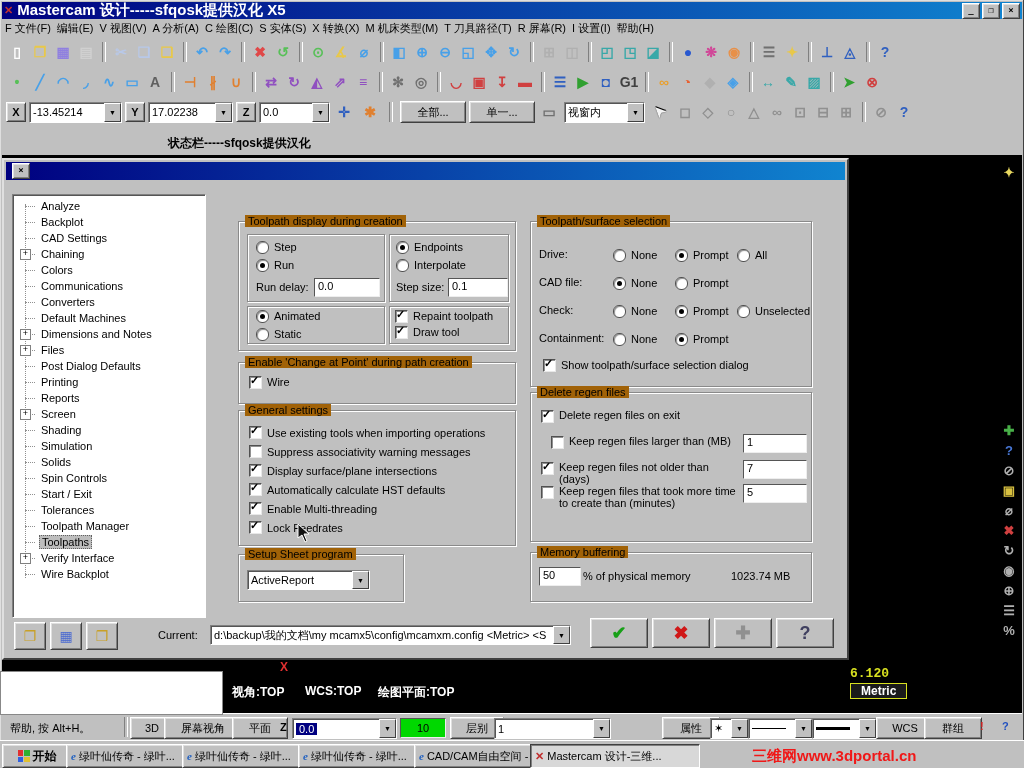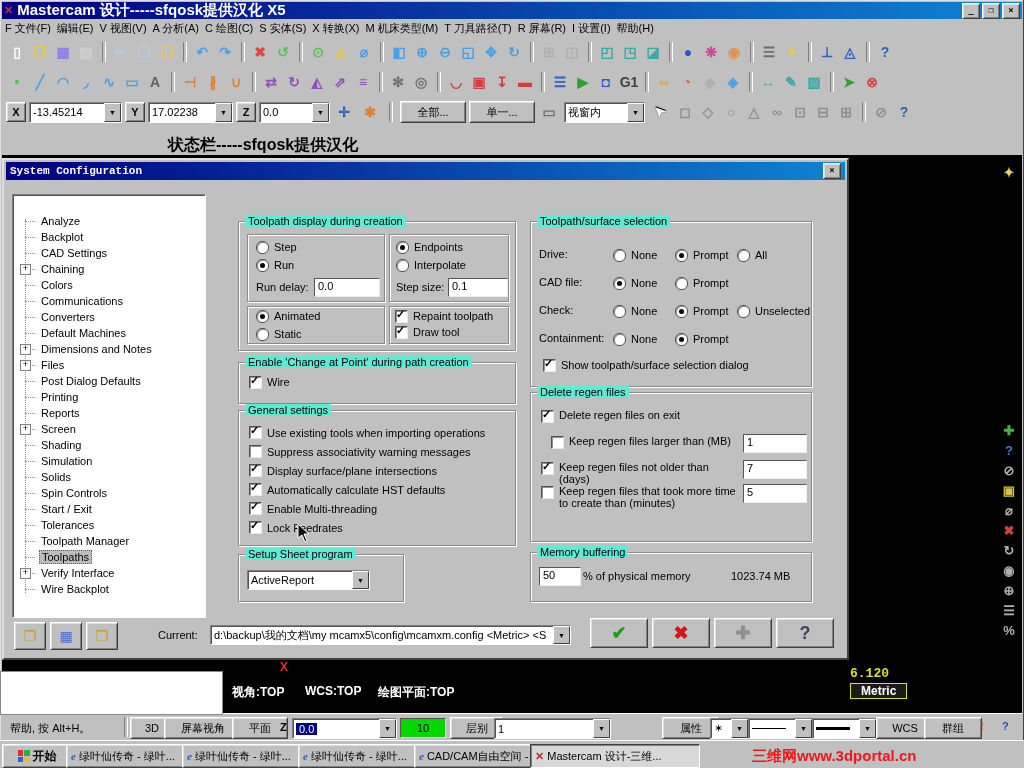--- a/index.html
+++ b/index.html
@@ -43,37 +43,37 @@
   #rt-icons{position:absolute;left:998px;top:162px;width:24px;z-index:6;}
   .rt-icon{width:22px;height:20px;display:flex;align-items:center;justify-content:center;font-size:13px;font-weight:bold;}
   .rt-gap{height:238px;}
   
   #dialog{position:absolute;left:2px;top:158px;width:843px;height:498px;background:#c0c0c0;z-index:10;
     border:2px solid;border-color:#dfdfdf #404040 #404040 #dfdfdf;box-shadow:1px 1px 0 #000;}
   #dlg-title{position:absolute;left:2px;top:2px;right:2px;height:18px;
     background:linear-gradient(90deg,#000080,#1084d0);color:#fff;display:flex;align-items:center;padding:0 4px;}
   #dlg-title .ttl{font-weight:bold;flex:1;font-family:"Liberation Mono",monospace;font-size:11px;}
   .grp{position:absolute;border:1px solid #8a8a8a;box-shadow:inset 1px 1px 0 #fff,1px 1px 0 #fff;}
-  .grp-title{position:absolute;top:-7px;left:6px;background:#5eead4;padding:0 3px;white-space:nowrap;}
+  .grp-title{position:absolute;top:-7px;left:6px;background:#a16207;padding:0 3px;white-space:nowrap;}
   .lab{position:absolute;white-space:nowrap;}
   .field{background:#fff;border:1px solid;border-color:#555 #eee #eee #555;font-size:11px;overflow:hidden;white-space:nowrap;}
   .opt{display:flex;align-items:center;gap:5px;height:18px;white-space:nowrap;}
   .optlab{white-space:nowrap;}
   .optlab.wrap{white-space:normal;line-height:12px;}
   .radio{flex:none;width:11px;height:11px;border-radius:6px;background:#fff;border:1px solid #505050;
     box-shadow:inset 1px 1px 1px #909090;position:relative;}
   .radio.on::after{content:'';position:absolute;left:3px;top:3px;width:5px;height:5px;border-radius:3px;background:#000;}
   .check{flex:none;width:11px;height:11px;background:#fff;border:1px solid;border-color:#505050 #e8e8e8 #e8e8e8 #505050;
     box-shadow:inset 1px 1px 0 #909090;position:relative;}
   .check.on::after{content:'✓';position:absolute;left:0px;top:-3px;font-size:11px;font-weight:bold;}
   .sl{position:absolute;white-space:nowrap;}
   
   #tree-box{position:absolute;left:8px;top:34px;width:192px;height:422px;background:#fff;
     border:1px solid;border-color:#808080 #fff #fff #808080;box-shadow:inset 1px 1px 0 #555;overflow:hidden;}
-  #tree-rows{position:absolute;left:0;top:18px;right:0;}
+  #tree-rows{position:absolute;left:0;top:3px;right:0;}
   #tree-rows::before{content:'';position:absolute;left:12px;top:6px;height:374px;border-left:1px dotted #909090;}
   .tree-row{position:relative;height:16px;display:flex;align-items:center;padding-left:26px;}
   .tree-row::before{content:'';position:absolute;left:12px;top:8px;width:10px;border-top:1px dotted #909090;}
   .expbox{position:absolute;left:7px;top:3px;width:9px;height:9px;background:#fff;border:1px solid #808080;
     font-size:9px;line-height:7px;text-align:center;z-index:2;}
   .tree-label{padding:0 2px;white-space:nowrap;}
   .tree-label.tsel{background:#bdbdbd;border:1px dotted #606060;}
   
   .cfg-btn{width:30px;height:26px;display:flex;align-items:center;justify-content:center;font-size:14px;}
   .act-btn{width:56px;height:28px;display:flex;align-items:center;justify-content:center;font-size:18px;font-weight:bold;}
@@ -252,21 +252,21 @@
         <div class="tb-icon" style="color: rgb(144, 144, 144);">⊡</div>
         <div class="tb-icon" style="color: rgb(144, 144, 144);">⊟</div>
         <div class="tb-icon" style="color: rgb(144, 144, 144);">⊞</div>
         <div class="tb-sep"></div>
         <div class="tb-icon" style="color: rgb(144, 144, 144);">⊘</div>
         <div class="tb-icon" style="color: rgb(48, 96, 192);">?</div>
       </div>
   </div>
 
   <div id="promptbar">
-    <span class="abs" style="left:166px;top:7px;font-size:16px;font-weight:bold">状态栏-----sfqosk提供汉化</span>
+    <span class="abs" style="left:166px;top:7px;font-size:12px;font-weight:bold">状态栏-----sfqosk提供汉化</span>
   </div>
 
   <div id="graphics"></div>
 
   <div id="rt-icons">
       <div class="rt-icon" style="color: rgb(232, 216, 96);">✦</div>
       <div class="rt-gap"></div>
       <div class="rt-icon" style="color: rgb(72, 176, 72);">✚</div>
       <div class="rt-icon" style="color: rgb(72, 120, 216);">?</div>
       <div class="rt-icon" style="color: rgb(176, 176, 176);">⊘</div>
@@ -286,21 +286,20 @@
   <span class="abs" style="left:280px;top:660px;color:#e03030;font-weight:bold;font-size:12px;z-index:4">X</span>
   <div class="abs" style="left:850px;top:666px;width:110px;text-align:left;z-index:4">
     <div style="color:#d8e020;font-weight:bold;font-size:13px;font-family:'Liberation Mono',monospace">6.120</div>
     <div style="margin-top:2px;display:inline-block;border:1px solid #d8e020;background:#1a1a1a;color:#fff;padding:0 10px;font-weight:bold;font-size:12px">Metric</div>
   </div>
 
   <div class="abs" style="left:0;top:671px;width:221px;height:42px;background:#fff;border:1px solid #888;z-index:4"></div>
 
   <div id="dialog">
     <div id="dlg-title">
-      <span class="ttl">System Configuration</span>
       <span class="win-btn raised">×</span>
     </div>
 
     <div id="tree-box">
         <div id="tree-rows">
           <div class="tree-row">
             <span class="tree-label">Analyze</span>
           </div>
           <div class="tree-row">
             <span class="tree-label">Backplot</span>

